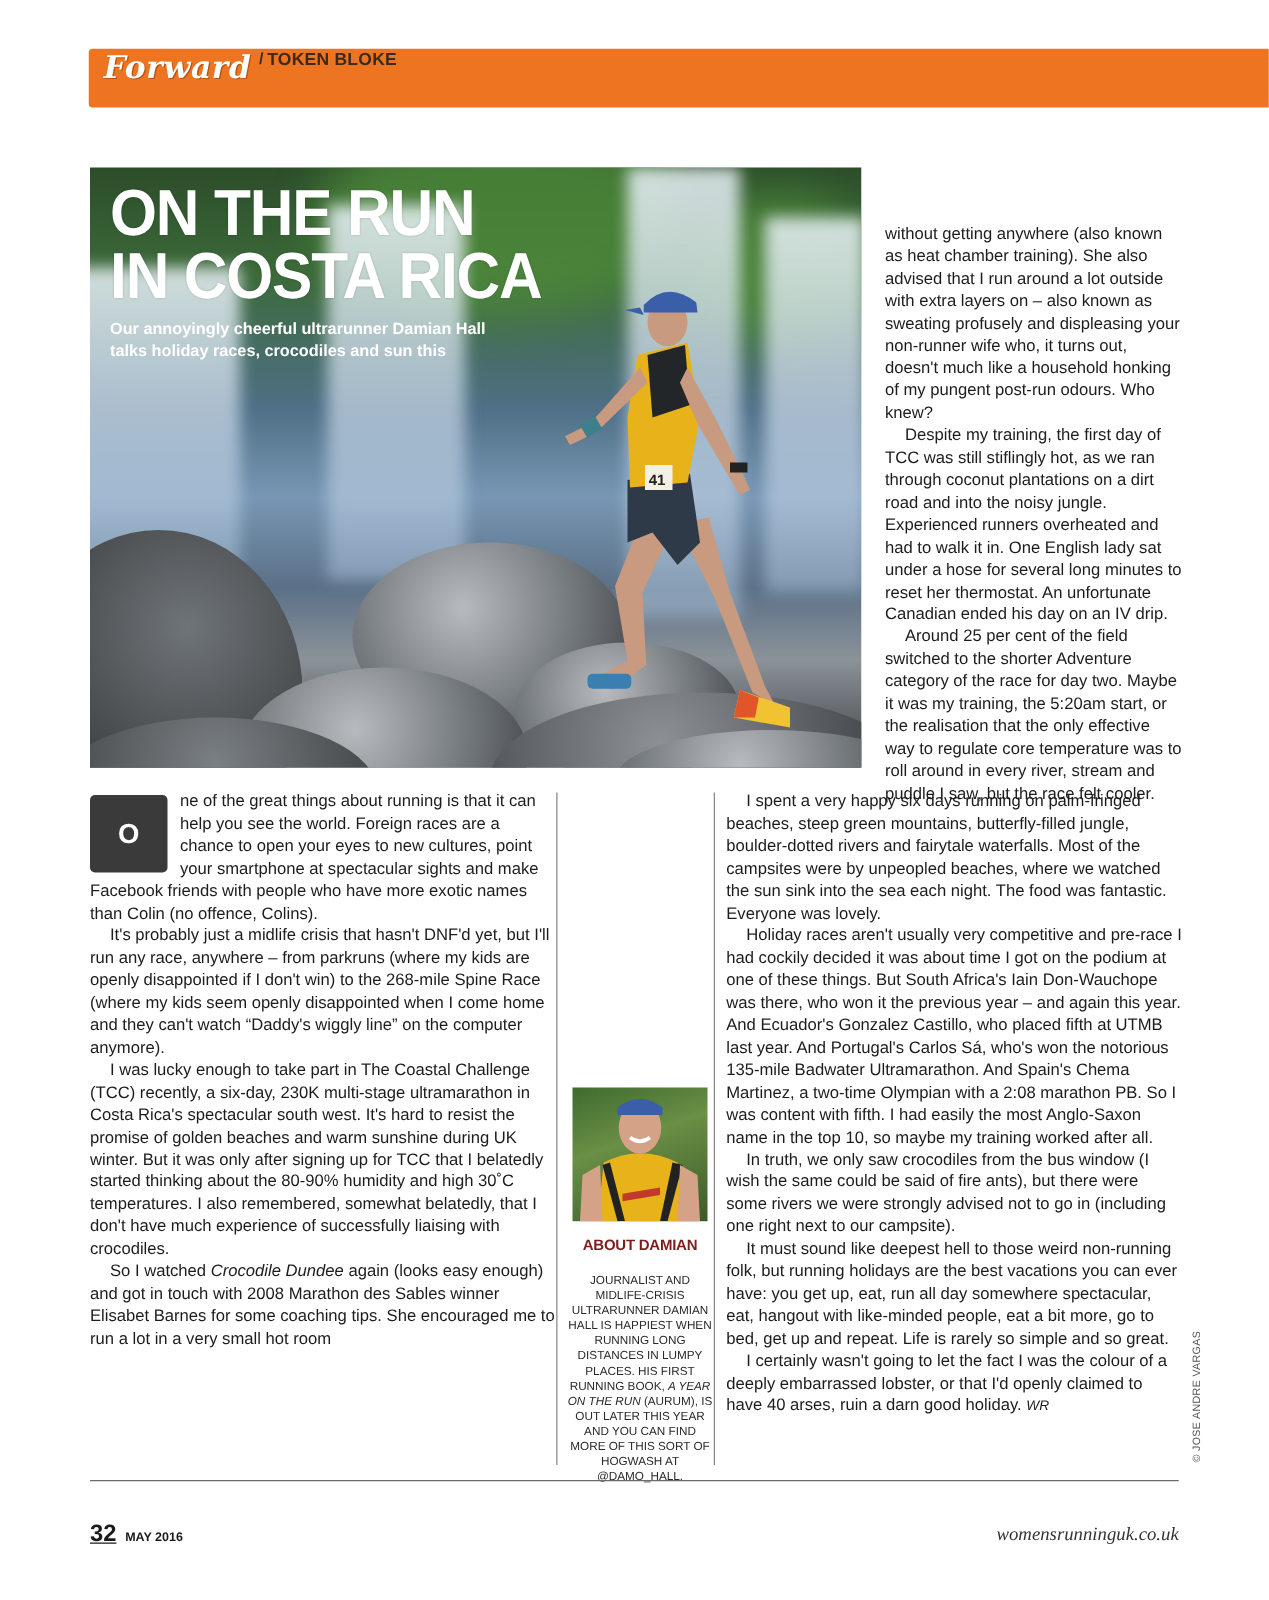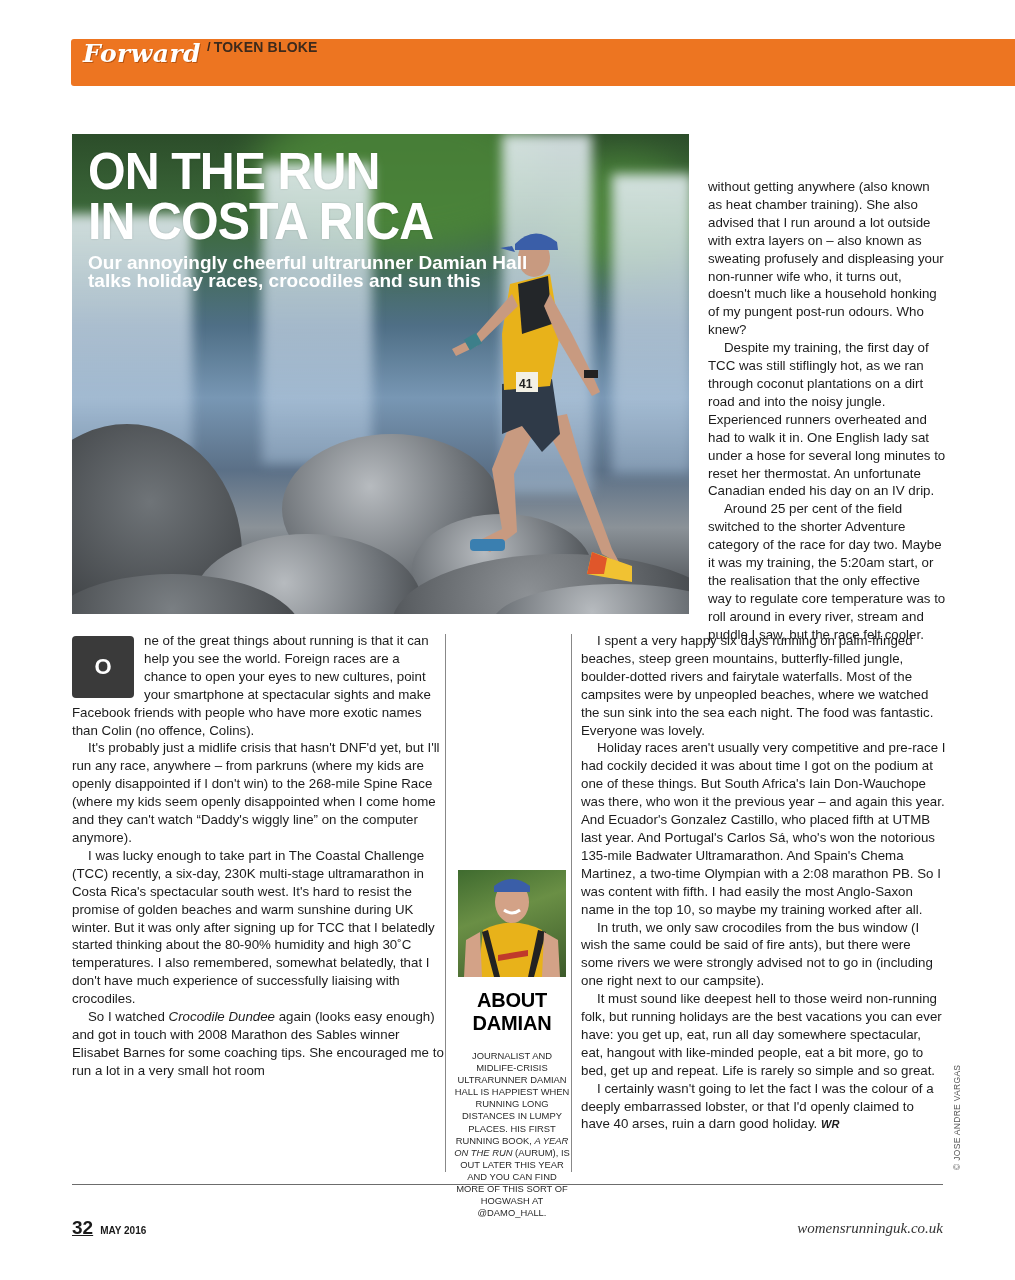--- a/index.html
+++ b/index.html
@@ -17,49 +17,49 @@
   .hero { position:absolute; left:72px; top:134px; width:617px; height:480px; overflow:hidden;
           background:linear-gradient(180deg,#2c4d2a 0%,#3c6a3a 18%,#4f6f86 40%,#7897b4 55%,#5b7087 70%,#8b9298 82%,#3d4044 100%); }
   .hero .fall { position:absolute; background:linear-gradient(180deg,rgba(235,242,250,0.85),rgba(170,195,220,0.5)); filter:blur(6px); }
   .hero .rock { position:absolute; border-radius:50%; background:radial-gradient(circle at 40% 35%,#b7bbbf,#6c7176 60%,#3a3d40); }
   .hero .green { position:absolute; border-radius:50%; background:#4e8a3a; filter:blur(18px); opacity:0.8; }
   .runner { position:absolute; left:0; top:0; }
   .hero-title { position:absolute; left:16px; top:12px; color:#fff; font-weight:900; font-size:52px;
                 line-height:50px; letter-spacing:-1px; font-family:"Liberation Sans", sans-serif;
                 text-shadow:0 0 2px rgba(0,0,0,0.2); }
   .hero-title div { transform:scaleX(0.93); transform-origin:left; white-space:nowrap; }
-  .hero-sub { position:absolute; left:16px; top:120px; color:#fff; font-weight:bold; font-size:19px; line-height:18px; }
+  .hero-sub { position:absolute; left:16px; top:120px; color:#fff; font-weight:bold; font-size:13px; line-height:18px; }
 
   .col { position:absolute; font-size:13.3px; line-height:17.9px; color:#1c1c1c; }
   .col p { margin:0; text-indent:16px; }
   .col p.noindent { text-indent:0; }
   .col-right-top { left:708px; top:148px; width:238px;margin-top:30px; }
   .col-left { left:72px; top:632px; width:372px; }
   .col-right { left:581px; top:632px; width:365px; }
 
   .dropcap { float:left; width:62px; height:62px; background:#3a3a3a; border-radius:4px; color:#fff;
              font-weight:900; font-size:22px; display:flex; align-items:center; justify-content:center;
              margin:4px 10px 2px 0; }
   .rule-v { position:absolute; width:1px; background:#888; }
 
   .bio { position:absolute; left:452px; top:870px; width:120px; text-align:center; }
   .bio-photo { width:108px; height:107px; margin:0 auto; position:relative; overflow:hidden;
                background:linear-gradient(160deg,#3f6b2f,#6a8f45 40%,#3c5a2a); }
-  .bio-title { font-weight:900; font-size:20px; margin-top:12px; color:#000000; letter-spacing:-0.2px; }
+  .bio-title { font-weight:900; font-size:12px; margin-top:12px; color:#7f1d1d; letter-spacing:-0.2px; }
   .bio-text { font-size:9.4px; line-height:12.1px; color:#2a2a2a; text-transform:uppercase; margin-top:15px; }
 
   .rule-h { position:absolute; left:72px; top:1184px; width:871px; height:1px; background:#6c6c6c; }
   .credit { position:absolute; left:952px; top:1170px; transform:rotate(-90deg); transform-origin:left top;
             font-size:8.5px; color:#555; white-space:nowrap; letter-spacing:0.3px; }
   .footer-left { position:absolute; left:72px; top:1217px; display:flex; align-items:baseline; }
   .page-num { font-weight:900; font-size:19px; color:#1a1a1a;text-decoration:underline; }
   .issue { font-weight:bold; font-size:10px; margin-left:7px; color:#1a1a1a; }
   .footer-right { position:absolute; right:72px; top:1220px; font-family:Liberation Serif, serif;
                   font-style:italic; font-size:15px; color:#333; }
-  .wr-mark { font-weight:700; font-size:11px; font-style:italic; }
+  .wr-mark { font-weight:400; font-size:11px; font-style:italic; }
 </style>
 </head>
 <body>
 
 <div class="header-bar">
   <span class="section-name">Forward</span>
   <span class="section-sep">/</span>
   <span class="section-sub">TOKEN BLOKE</span>
 </div>
 

